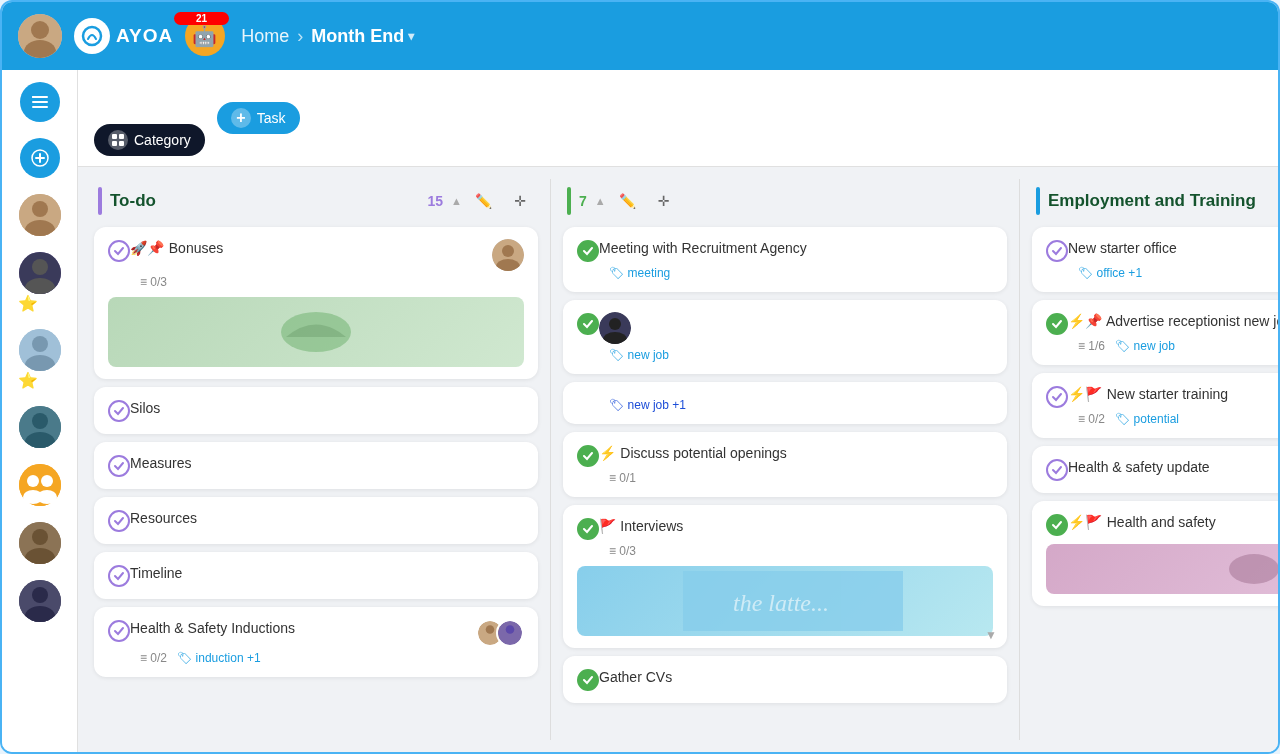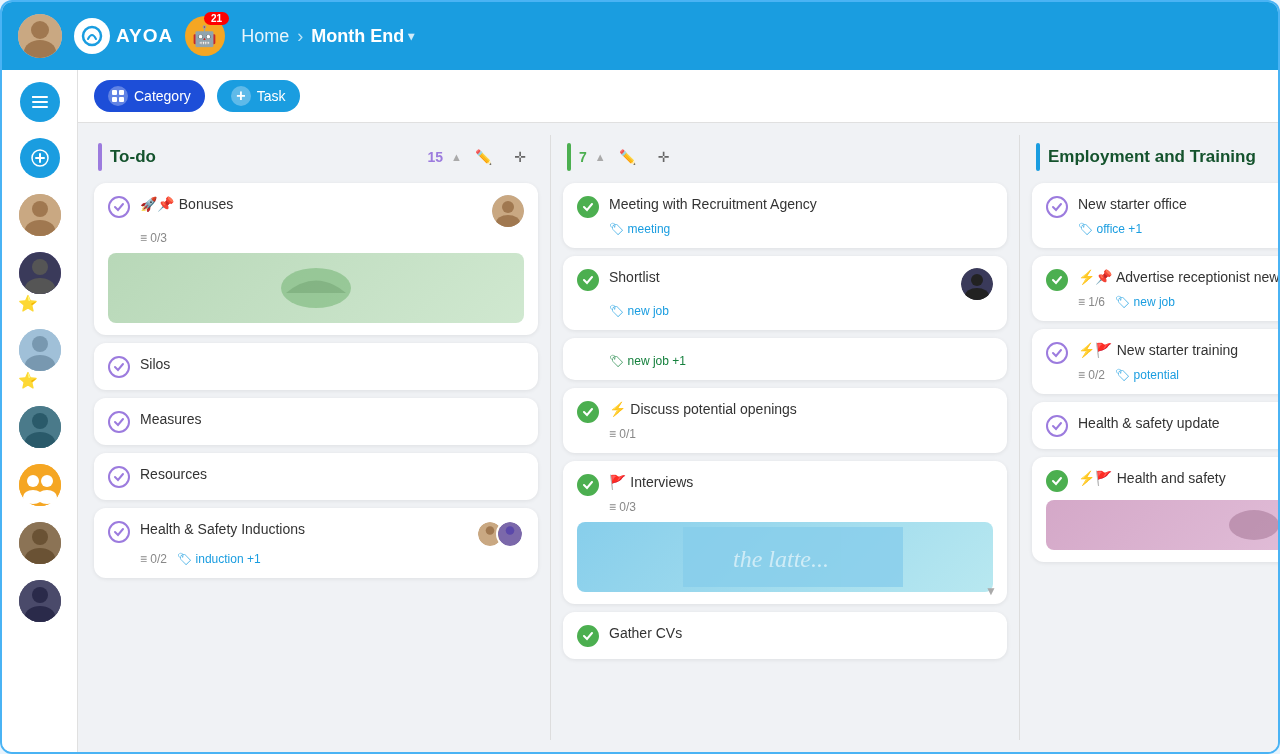--- a/index.html
+++ b/index.html
@@ -51,21 +51,21 @@
       width: 40px; height: 40px;
       background: #f5a623;
       border-radius: 50%;
       display: flex; align-items: center; justify-content: center;
       cursor: pointer;
     }
     .nav-notification .badge {
       position: absolute; top: -4px; right: -4px;
       background: red; color: white;
       font-size: 10px; font-weight: 700;
-      border-radius: 10px; padding: 1px 7px;
+      border-radius: 10px; padding: 1px 22px;
     }
     .nav-breadcrumb {
       display: flex; align-items: center; gap: 8px;
       color: white; font-size: 18px; font-weight: 500;
       margin-left: 4px;
     }
     .nav-breadcrumb .current {
       display: flex; align-items: center; gap: 4px;
       font-weight: 600;
     }
@@ -122,22 +122,23 @@
       flex-shrink: 0;
     }
     .toolbar-btn {
       display: flex; align-items: center; gap: 6px;
       padding: 6px 14px;
       border-radius: 20px;
       cursor: pointer;
       font-size: 14px; font-weight: 500;
     }
     .toolbar-btn.category {
-      background: #1d4ed8;
+      background: #0f172a;
       color: white;
+      margin-top: 44px;
     }
     .toolbar-btn.task {
       background: #1a9de0;
       color: white;
     }
     .toolbar-btn .btn-icon {
       width: 20px; height: 20px;
       border-radius: 50%;
       background: white;
       display: flex; align-items: center; justify-content: center;
@@ -207,21 +208,21 @@
       border-radius: 12px;
       padding: 12px 14px;
       margin-bottom: 8px;
       box-shadow: 0 1px 4px rgba(0,0,0,0.08);
       cursor: pointer;
       position: relative;
     }
     .task-card-header {
       display: flex;
       align-items: flex-start;
-      gap: 10px;
+      gap: 0;
     }
     .task-checkbox {
       width: 22px; height: 22px;
       border-radius: 50%;
       border: 2px solid #c0c0c0;
       display: flex; align-items: center; justify-content: center;
       flex-shrink: 0;
       margin-top: 1px;
     }
     .task-checkbox.done {
@@ -490,20 +491,30 @@
               <div class="task-card-header">
                 <div class="task-checkbox partial">
                   <svg width="12" height="12" viewBox="0 0 12 12">
                       <polyline points="2,6 5,9 10,3" stroke="#9c7bde" stroke-width="2" fill="none" stroke-linecap="round"></polyline>
                     </svg>
                 </div>
                 <span class="task-title">Resources</span>
               </div>
             </div>
 
+            <div class="task-card">
+              <div class="task-card-header">
+                <div class="task-checkbox partial">
+                  <svg width="12" height="12" viewBox="0 0 12 12">
+                      <polyline points="2,6 5,9 10,3" stroke="#9c7bde" stroke-width="2" fill="none" stroke-linecap="round"></polyline>
+                    </svg>
+                </div>
+                <span class="task-title">Timeline</span>
+              </div>
+            </div>
 
             <div class="task-card">
               <div class="task-card-header">
                 <div class="task-checkbox partial">
                   <svg width="12" height="12" viewBox="0 0 12 12">
                       <polyline points="2,6 5,9 10,3" stroke="#9c7bde" stroke-width="2" fill="none" stroke-linecap="round"></polyline>
                     </svg>
                 </div>
                 <span class="task-title">Health &amp; Safety Inductions</span>
                 <div style="display:flex;gap:-4px;">
@@ -553,37 +564,36 @@
               </div>
             </div>
 
             <div class="task-card">
               <div class="task-card-header">
                 <div class="task-checkbox done">
                   <svg width="12" height="12" viewBox="0 0 12 12">
                       <polyline points="2,6 5,9 10,3" stroke="white" stroke-width="2" fill="none" stroke-linecap="round"></polyline>
                     </svg>
                 </div>
-                <span class="task-title">Shortlist</span>
                 <div class="task-avatar">
                   <svg viewBox="0 0 32 32" style="width:32px;height:32px;border-radius:50%;">
                       <rect width="32" height="32" fill="#3a3a5a" rx="16"></rect>
                       <circle cx="16" cy="12" r="6" fill="#222"></circle>
                       <ellipse cx="16" cy="28" rx="12" ry="8" fill="#222"></ellipse>
                     </svg>
                 </div>
               </div>
               <div class="task-meta">
                 <span style="color:#1a9de0;">🏷 new job</span>
               </div>
             </div>
 
             <div class="task-card">
               <div class="task-meta">
-                <span style="color:#15803d;">🏷 new job +1</span>
+                <span style="color:#1d4ed8;">🏷 new job +1</span>
               </div>
             </div>
 
             <div class="task-card">
               <div class="task-card-header">
                 <div class="task-checkbox done">
                   <svg width="12" height="12" viewBox="0 0 12 12">
                       <polyline points="2,6 5,9 10,3" stroke="white" stroke-width="2" fill="none" stroke-linecap="round"></polyline>
                     </svg>
                 </div>

